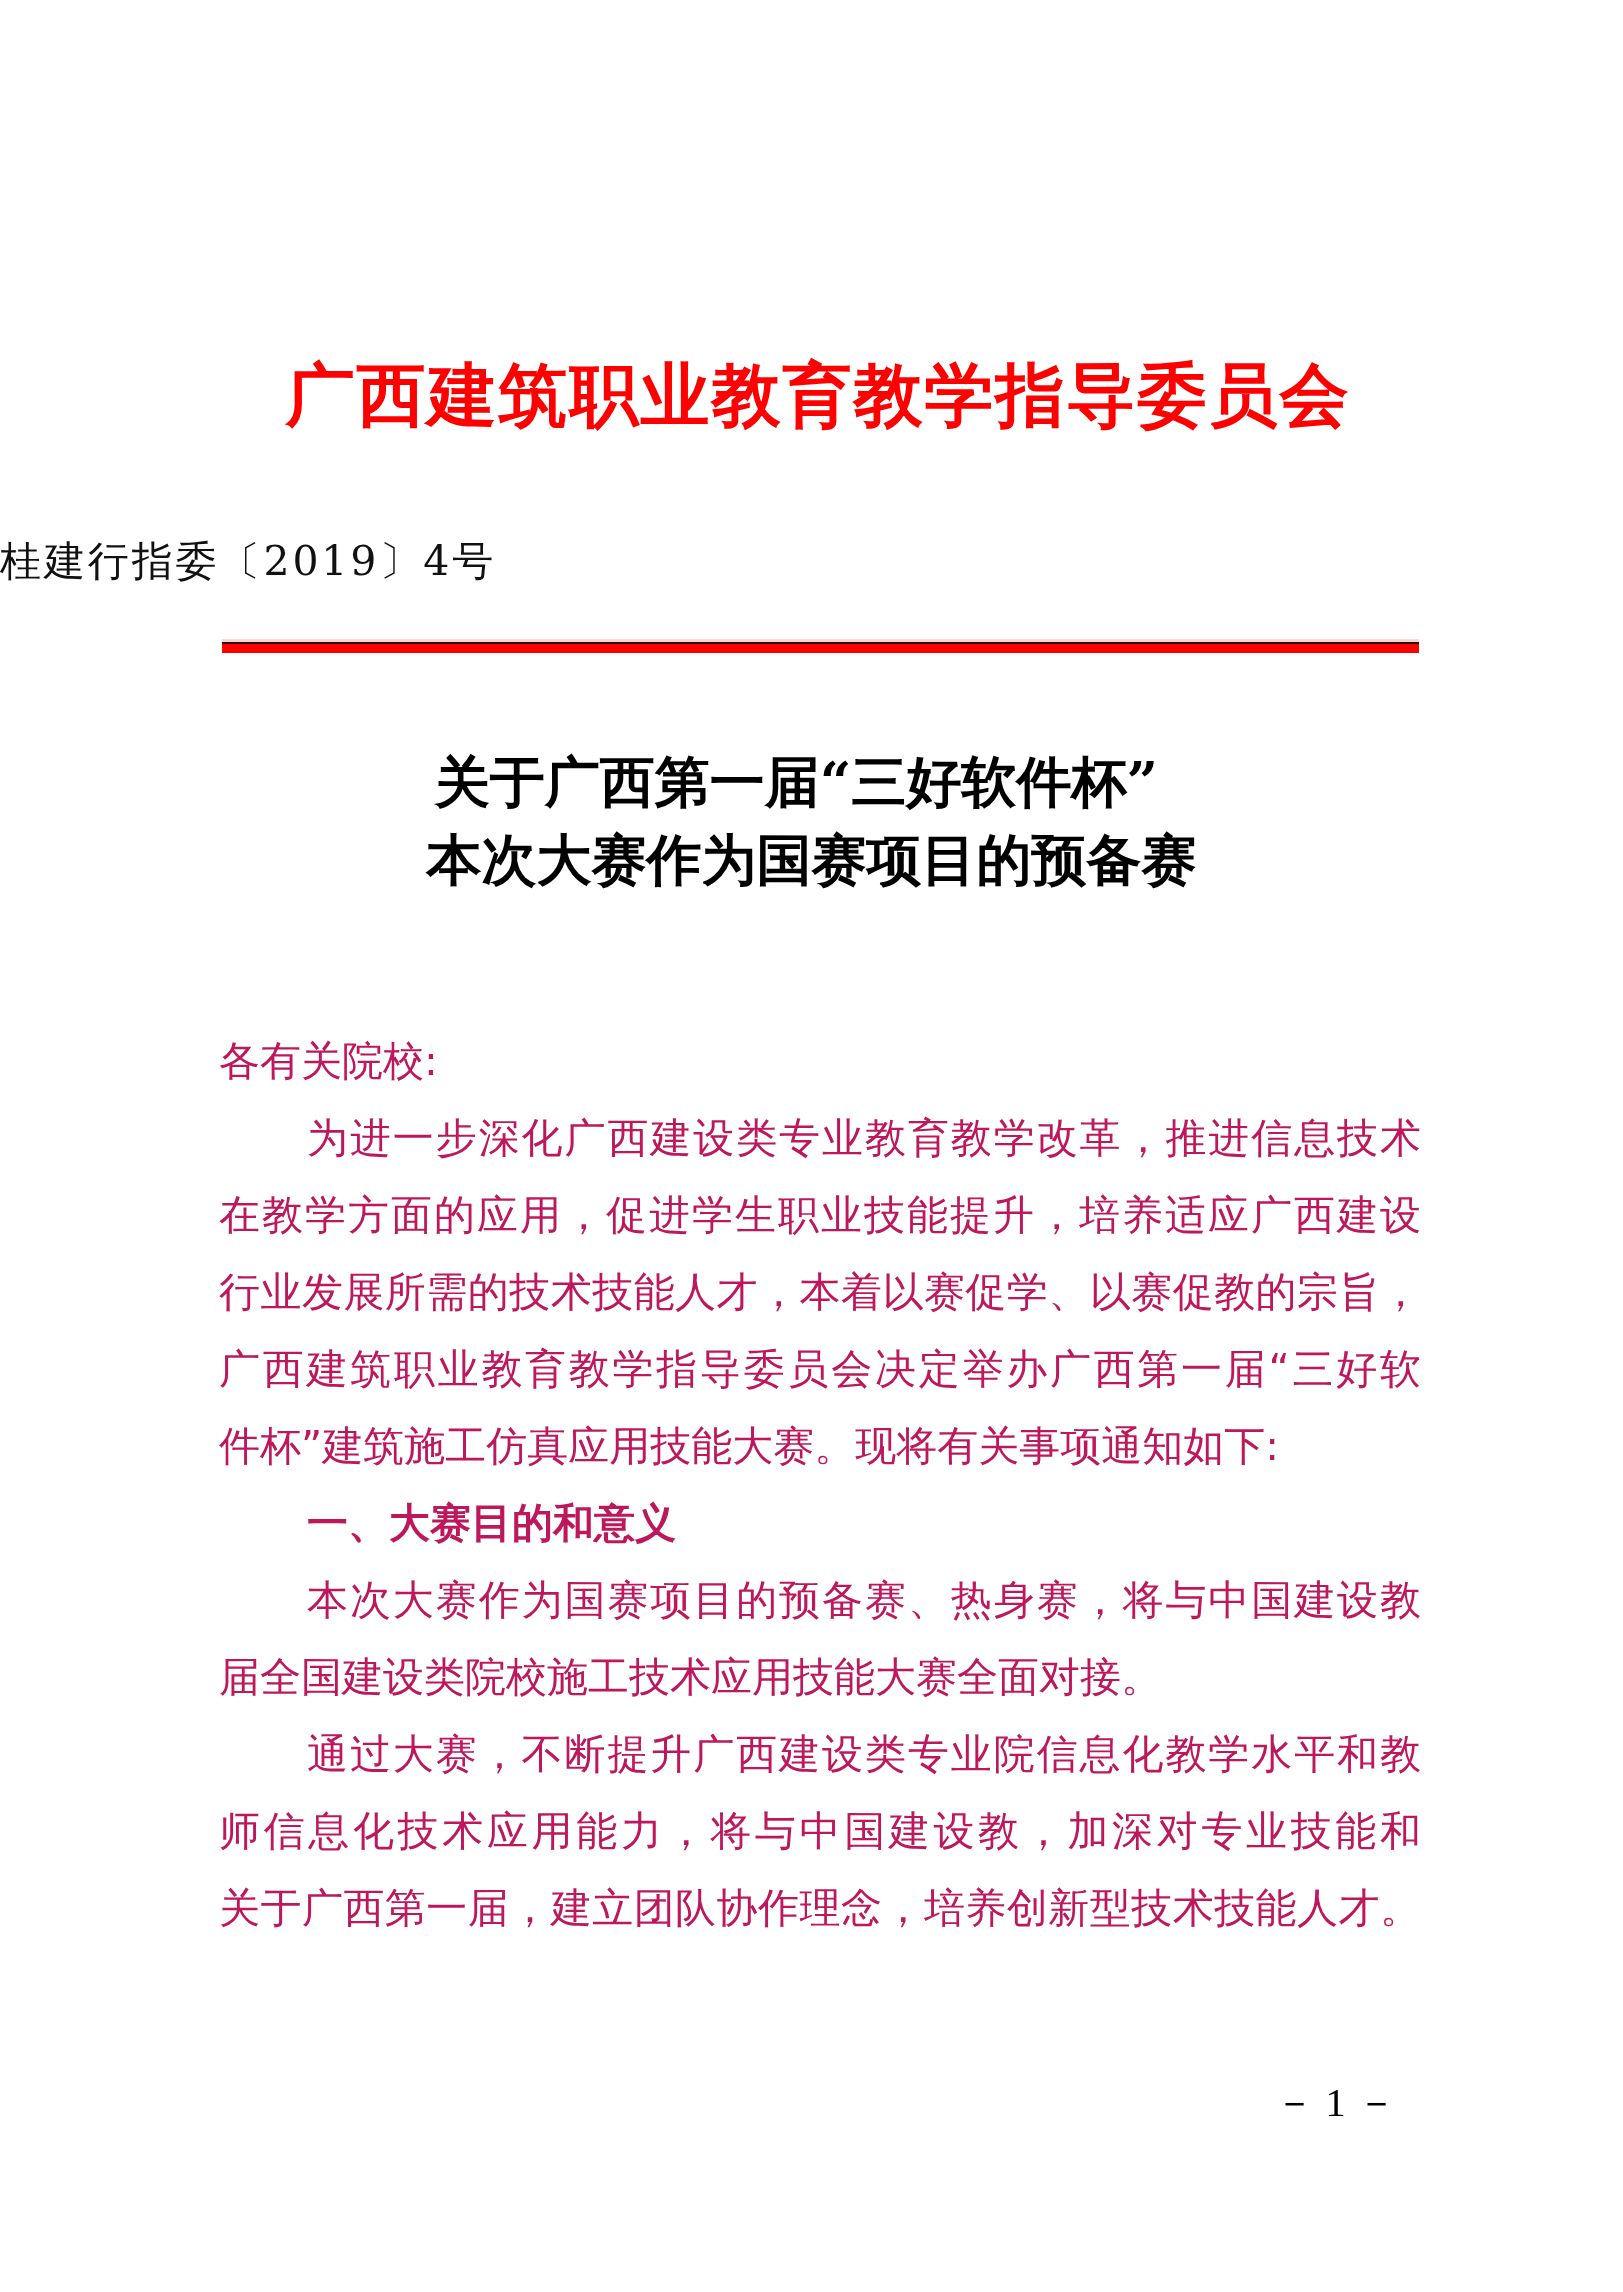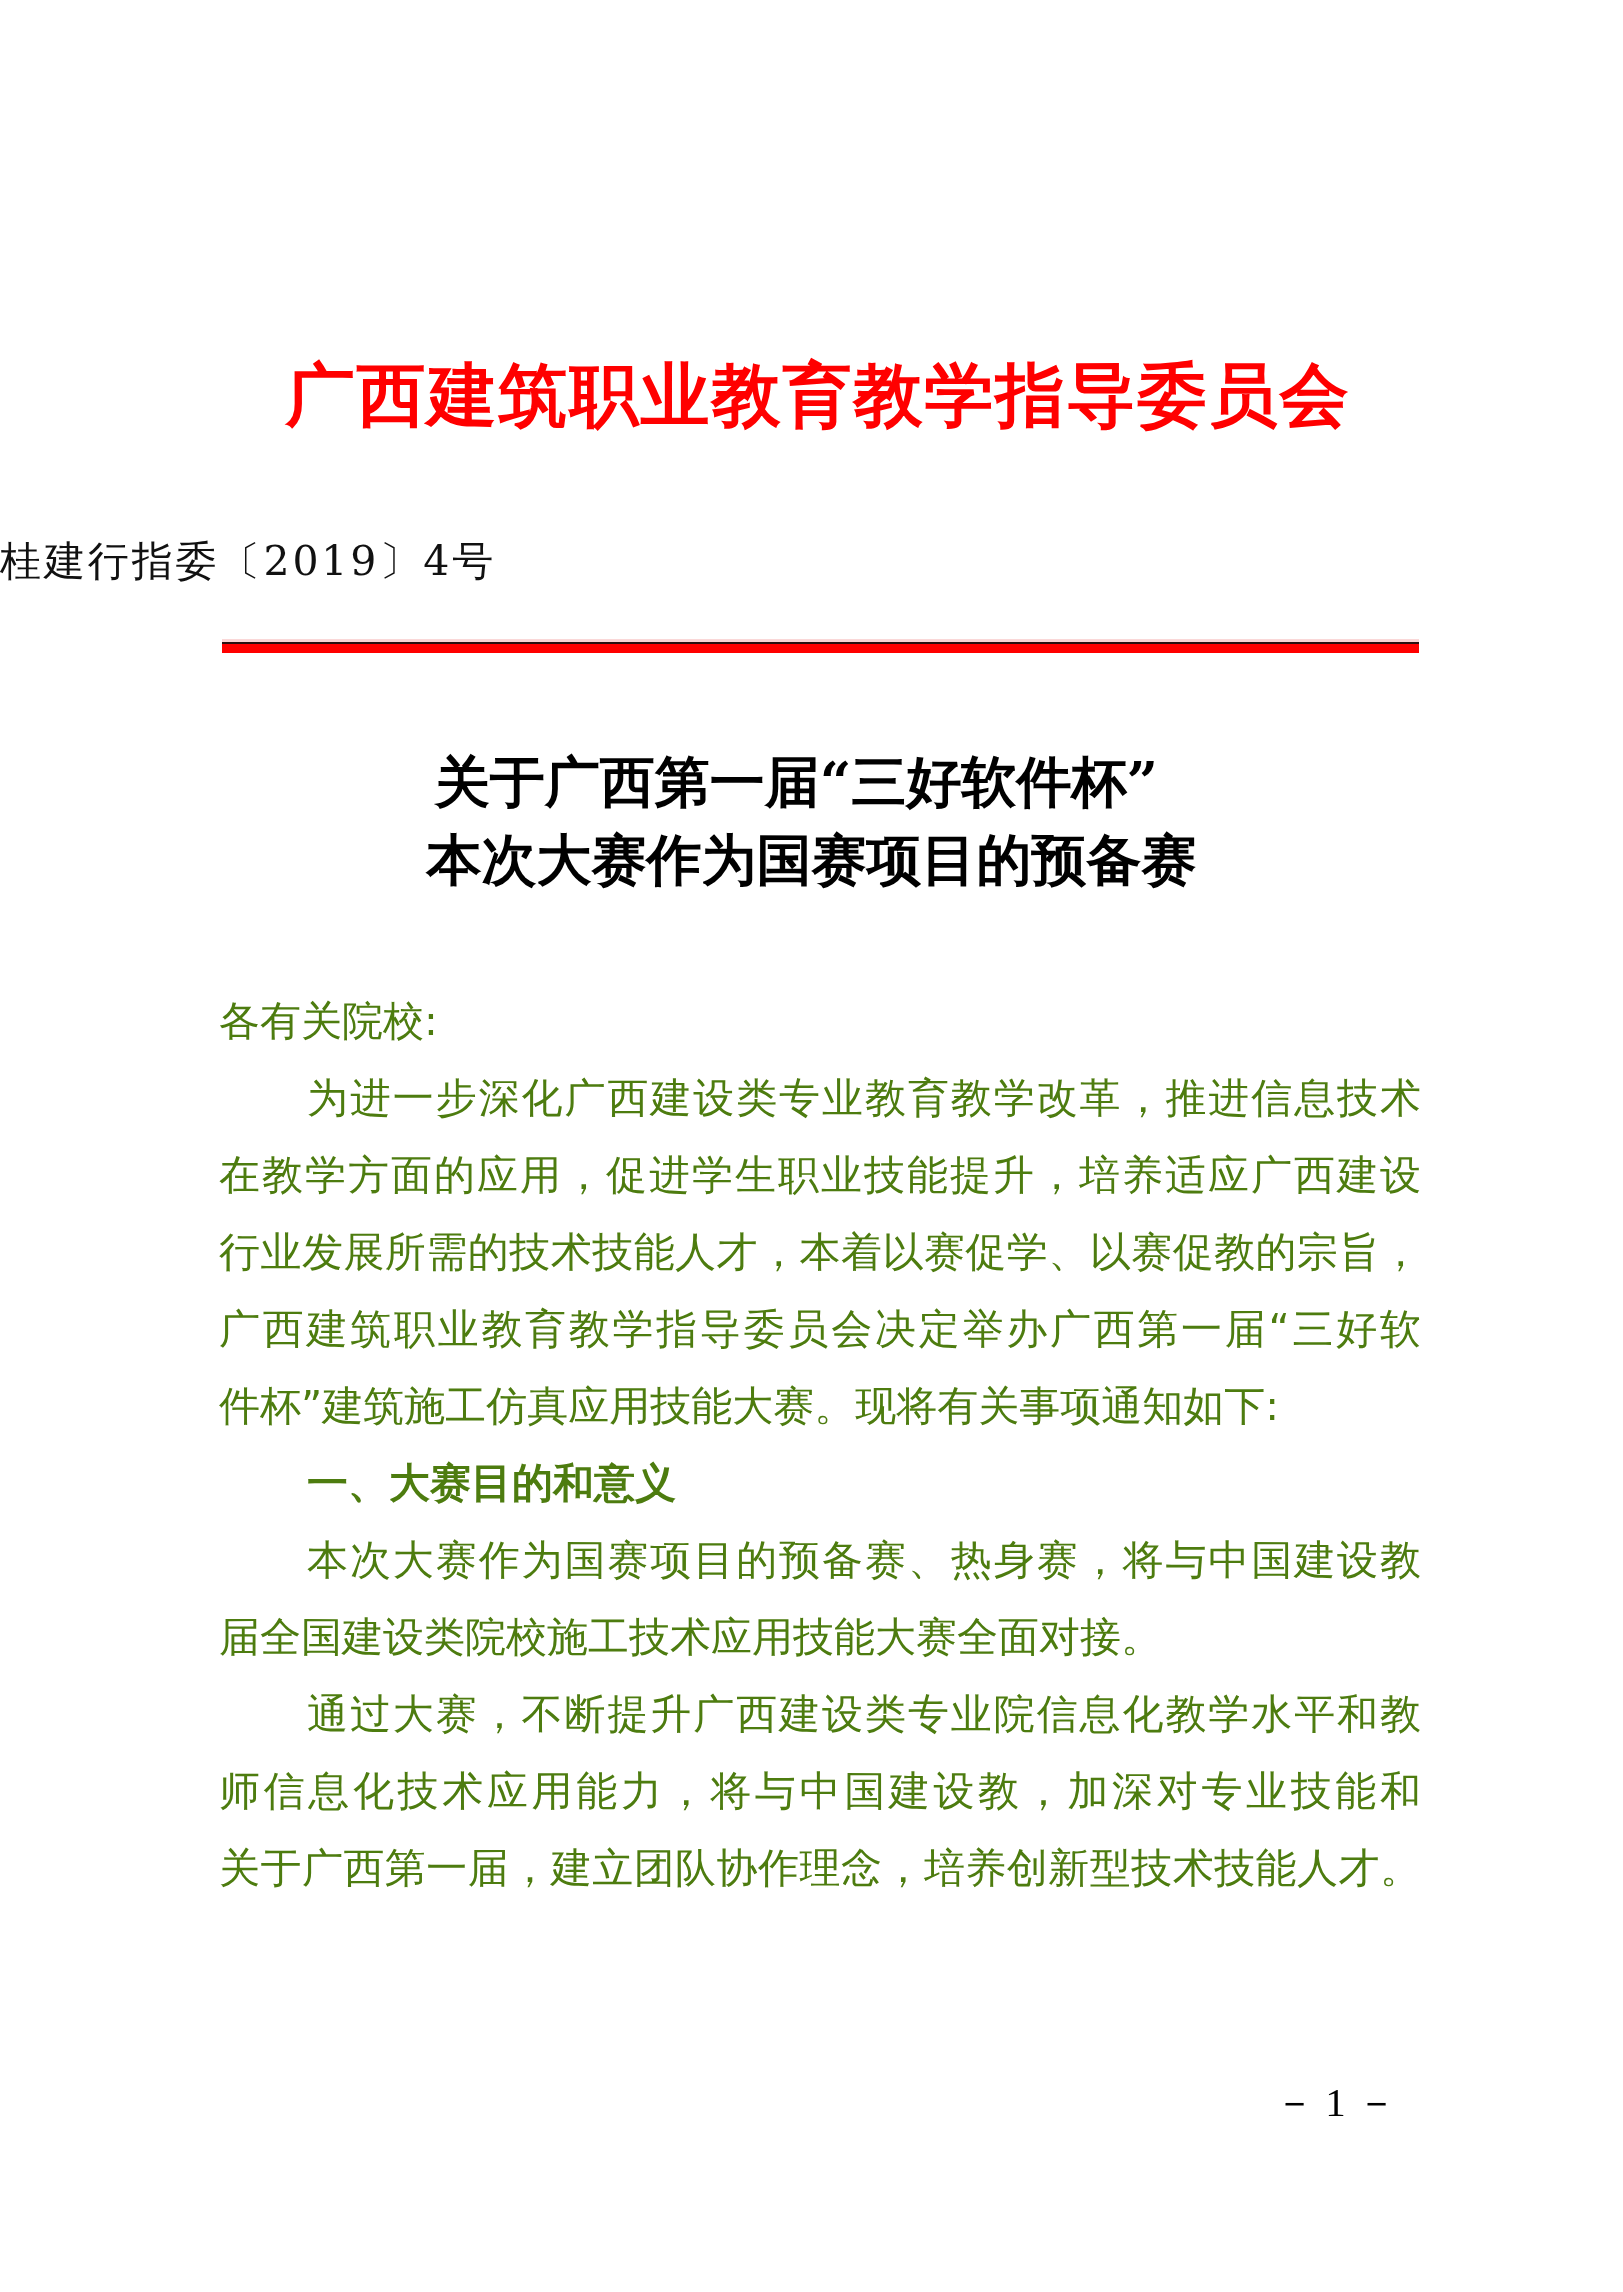--- a/index.html
+++ b/index.html
@@ -26,23 +26,23 @@
   .subject {
     position: absolute; left: 0; top: 743px; width: 1623px;
     text-align: center;
     font-family: "DejaVu Serif", "Liberation Serif", serif;
     font-weight: bold; font-size: 55px; line-height: 78px; color: #000;
   }
   .subject div { white-space: nowrap; }
   .subject .l1 { padding-right: 30px; }
 
   .body {
-    position: absolute; left: 219px; top: 983px; width: 1202px;
+    position: absolute; left: 219px; top: 1023px; width: 1202px;
     font-family: "DejaVu Sans", "Liberation Sans", sans-serif;
-    font-size: 41px; line-height: 77px; color: #4d7c0f;
+    font-size: 41px; line-height: 77px; color: #be185d;
   }
   .line { height: 77px; white-space: nowrap; text-align: justify; text-align-last: justify; }
   .line.last { text-align-last: left; }
   .line.indent { padding-left: 88px; }
   .heading { font-weight: bold; padding-left: 88px; text-align-last: left; }
 
   .page-number {
     position: absolute; left: 1274px; top: 2078px; width: 157px;
     font-family: "Liberation Serif", "DejaVu Serif", serif;
     font-size: 41px; line-height: 49px; color: #000; white-space: pre;

